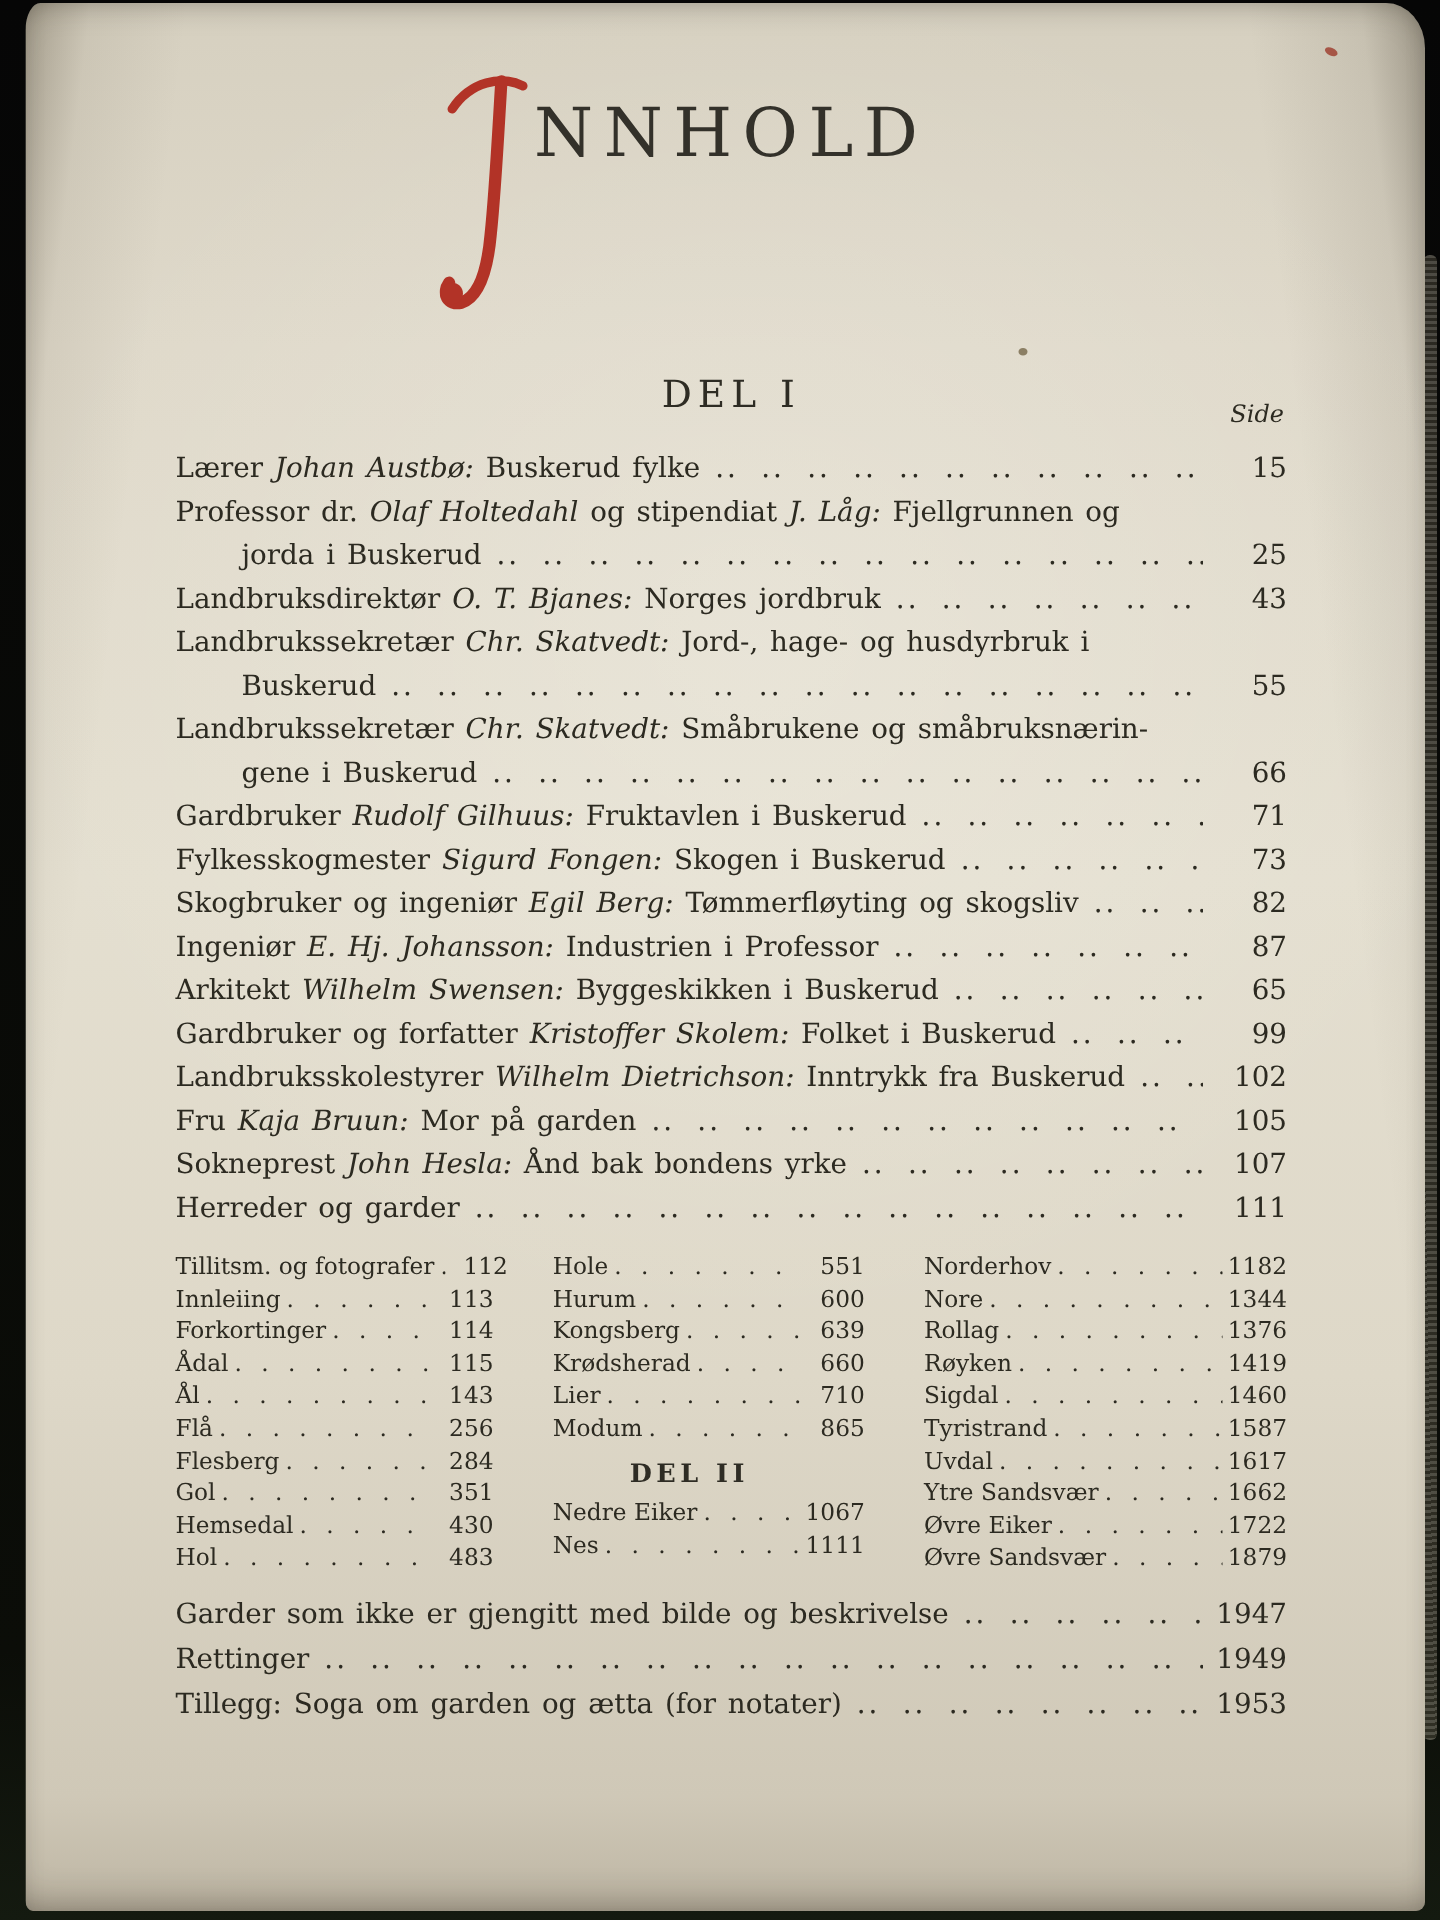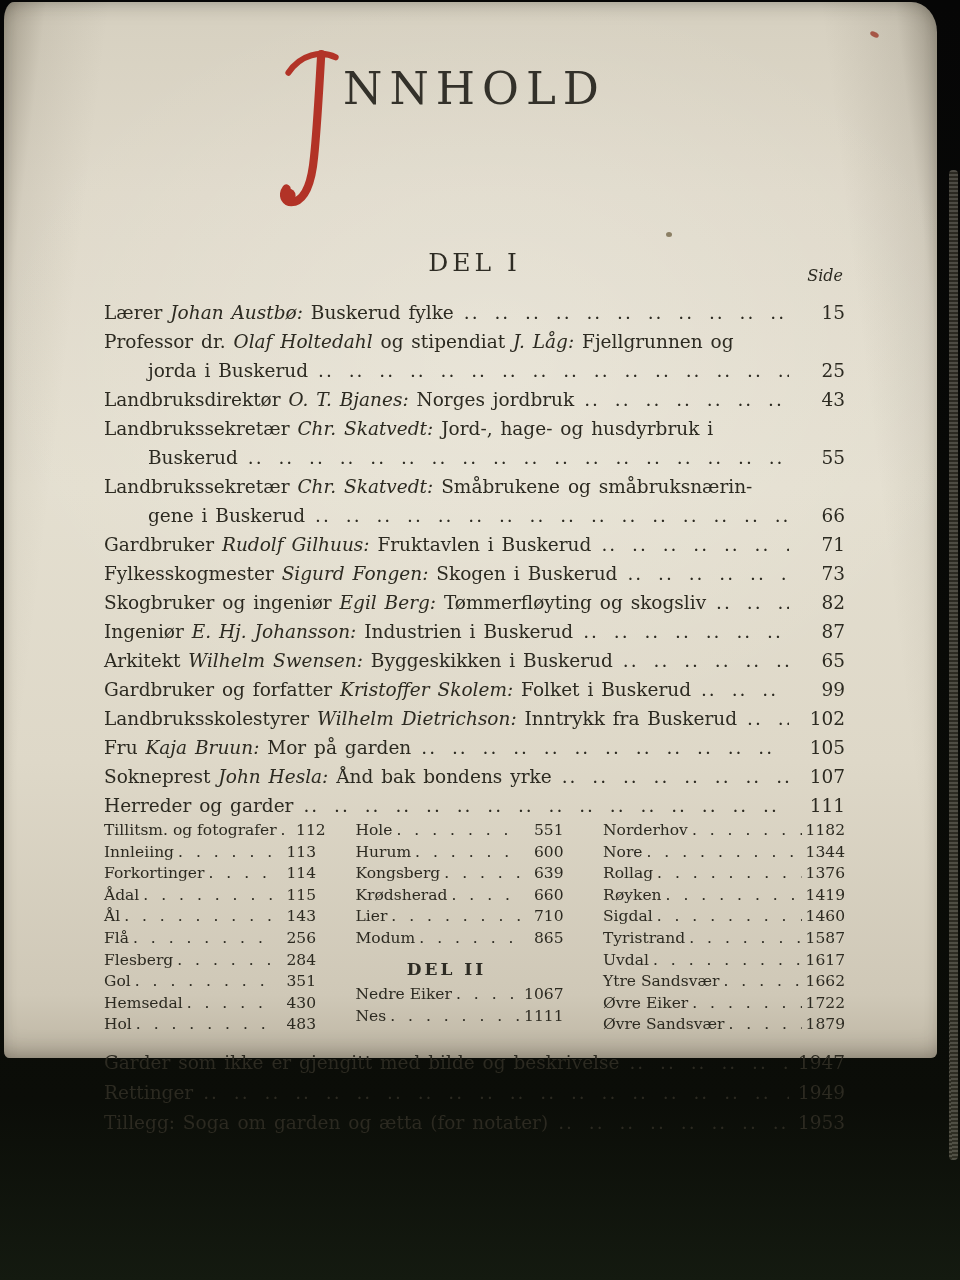--- a/index.html
+++ b/index.html
@@ -11,21 +11,21 @@
   }
   .photo { position: relative; width: 960px; height: 1280px; }
 
   .fore-edge {
     position: absolute; right: 2px; top: 170px; bottom: 120px; width: 9px;
     border-radius: 4px; opacity: .35;
     background: repeating-linear-gradient(178deg, #cfc8b4 0 2px, #6e6754 2px 4px);
   }
 
   .page {
-    position: absolute; left: 4px; top: 2px; width: 933px; height: 1056px;
+    position: absolute; left: 17px; top: 2px; width: 933px; height: 1272px;
     border-radius: 10px 26px 6px 5px / 18px 30px 6px 7px;
     padding: 0 92px 0 100px;
     color: #2c2a21;
     background:
       radial-gradient(90% 60% at 52% 34%, rgba(255,255,250,.22), rgba(255,255,250,0) 60%),
       linear-gradient(97deg, rgba(72,62,44,.35) 0%, rgba(72,62,44,.08) 4%, rgba(72,62,44,0) 10%),
       linear-gradient(263deg, rgba(60,52,38,.38) 0%, rgba(60,52,38,.10) 4%, rgba(60,52,38,0) 11%),
       linear-gradient(180deg, #d6d0c0 0%, #dfd9ca 18%, #e4dfd0 46%, #ded8c8 72%, #cfc8b7 94%, #bdb5a3 100%);
     box-shadow: inset 0 10px 22px -14px rgba(30,25,15,.5), inset 0 -16px 26px -16px rgba(30,25,15,.45);
   }
@@ -51,21 +51,21 @@
   .trow .txt { word-spacing: 2px; }
   .it { font-style: italic; }
   .ind { padding-left: 44px; }
   .lead { flex: 1; min-width: 6px; overflow: hidden; margin: 0 8px 0 10px; white-space: nowrap; }
   .lead::after {
     content: ".. .. .. .. .. .. .. .. .. .. .. .. .. .. .. .. .. .. .. .. .. .. .. .. .. .. .. .. .. ..";
     letter-spacing: 2px; word-spacing: 7px; color: #2c2a21;
   }
   .pg { min-width: 48px; text-align: right; }
 
-  .cols { display: flex; justify-content: space-between; 
+  .cols { display: flex; justify-content: space-between; margin-top: 14px;
     font-size: 15.5px; line-height: 21.6px; }
   .colA { width: 212px; } .colB { width: 208px; } .colC { width: 242px; }
   .crow { display: flex; align-items: baseline; white-space: nowrap; }
   .lead2 { flex: 1; overflow: hidden; margin: 0 4px; min-width: 3px; white-space: nowrap; }
   .lead2::after {
     content: ". . . . . . . . . . . . . . . . . . . . . . . .";
     letter-spacing: 2px; word-spacing: 4px; color: #2c2a21;
   }
   .cpg { min-width: 38px; text-align: right; }
   .del2 { text-align: center; font-size: 17px; font-weight: bold; letter-spacing: 3px;
@@ -154,21 +154,21 @@
         <span class="pg">73</span>
       </div>
 
       <div class="trow">
         <span class="txt"><span>Skogbruker og ingeniør </span><span class="it">Egil Berg:</span><span> Tømmerfløyting og skogsliv</span></span>
         <span class="lead"></span>
         <span class="pg">82</span>
       </div>
 
       <div class="trow">
-        <span class="txt"><span>Ingeniør </span><span class="it">E. Hj. Johansson:</span><span> Industrien i Buskerud</span></span>
+        <span class="txt"><span>Ingeniør </span><span class="it">E. Hj. Johansson:</span><span> Industrien i Professor</span></span>
         <span class="lead"></span>
         <span class="pg">87</span>
       </div>
 
       <div class="trow">
         <span class="txt"><span>Arkitekt </span><span class="it">Wilhelm Swensen:</span><span> Byggeskikken i Buskerud</span></span>
         <span class="lead"></span>
         <span class="pg">65</span>
       </div>
 

